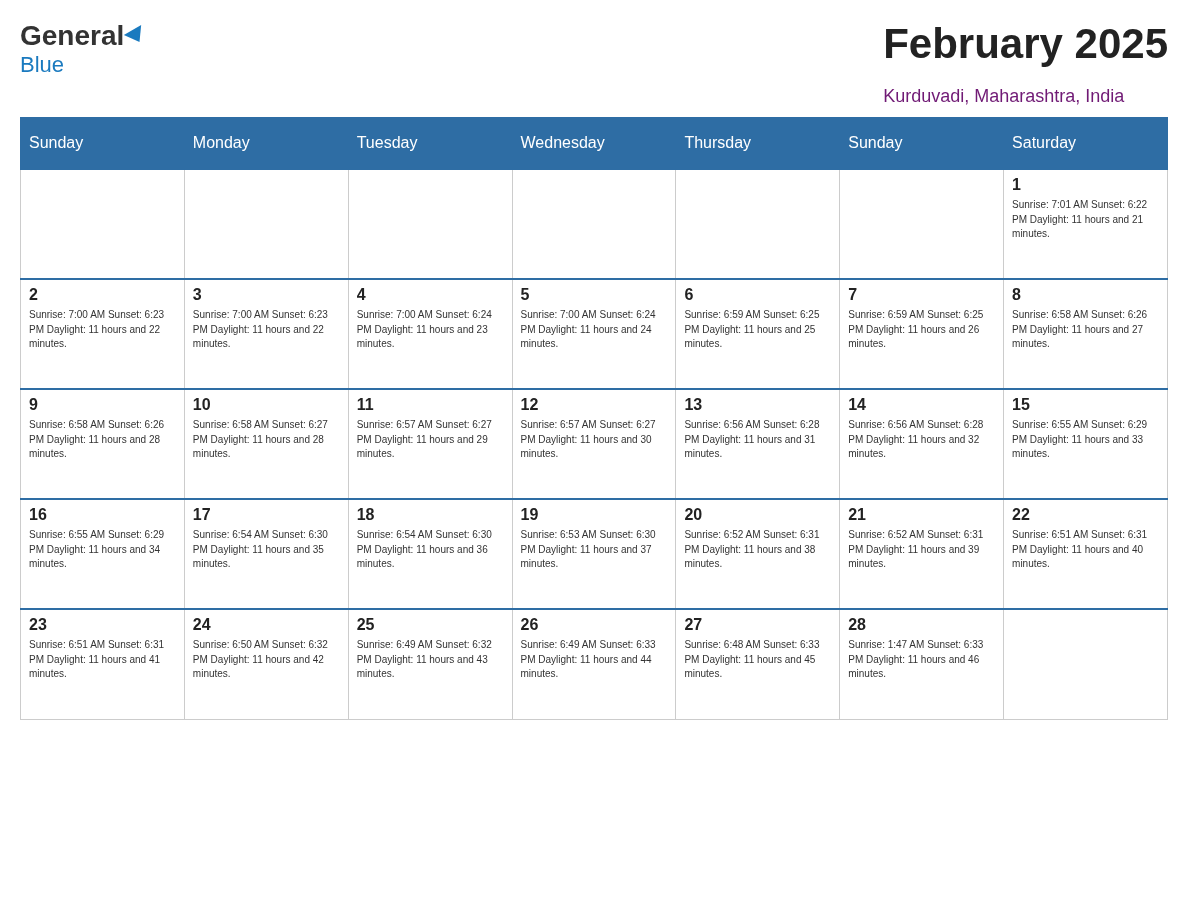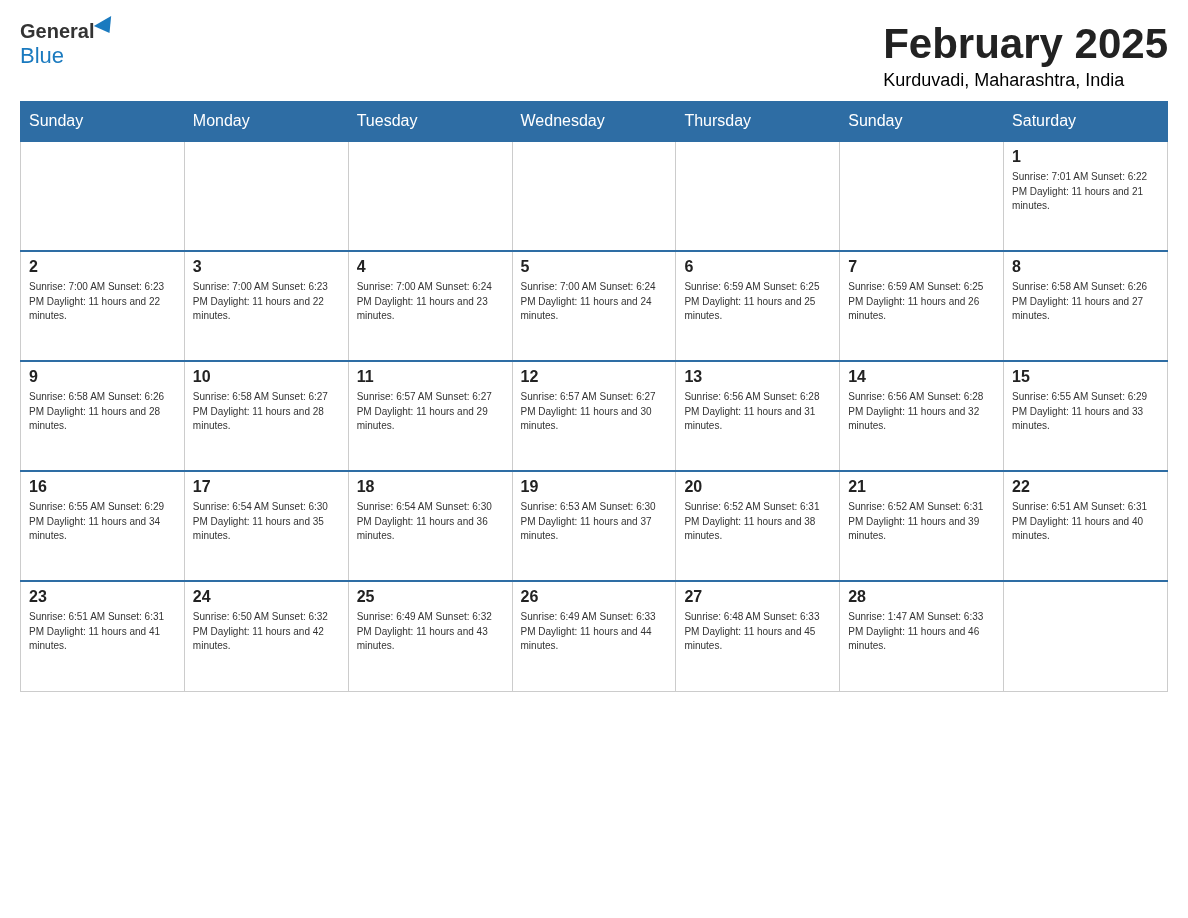--- a/index.html
+++ b/index.html
@@ -14,24 +14,25 @@
       justify-content: space-between;
       align-items: flex-start;
       margin-bottom: 10px;
     }
     .logo {
       display: flex;
       flex-direction: column;
       align-items: flex-start;
     }
     .logo-general {
-      font-size: 20px;
+      font-size: 28px;
       font-weight: bold;
       color: #333;
       display: flex;
+      align-items: center;
     }
     .logo-blue {
       font-size: 22px;
       font-weight: normal;
       color: #1a7abf;
     }
     .logo-triangle {
       width: 0;
       height: 0;
       border-left: 10px solid transparent;
@@ -44,32 +45,32 @@
     .title-section {
       text-align: left;
     }
     .month-title {
       font-size: 42px;
       font-weight: bold;
       color: #222;
     }
     .location {
       font-size: 18px;
-      color: #000000;
-      margin-top: 2px;
+      color: #701a75;
+      margin-top: 18px;
     }
     .calendar {
       width: 100%;
       border-collapse: collapse;
       margin-top: 10px;
     }
     .calendar th {
       background-color: #2e6da4;
       color: #fff;
-      padding: 10px 8px;
+      padding: 16px 8px;
       text-align: left;
       font-size: 16px;
       font-weight: normal;
       border: 1px solid #2e6da4;
     }
     .calendar td {
       border: 1px solid #ccc;
       vertical-align: top;
       padding: 6px 8px;
       width: 14.28%;

